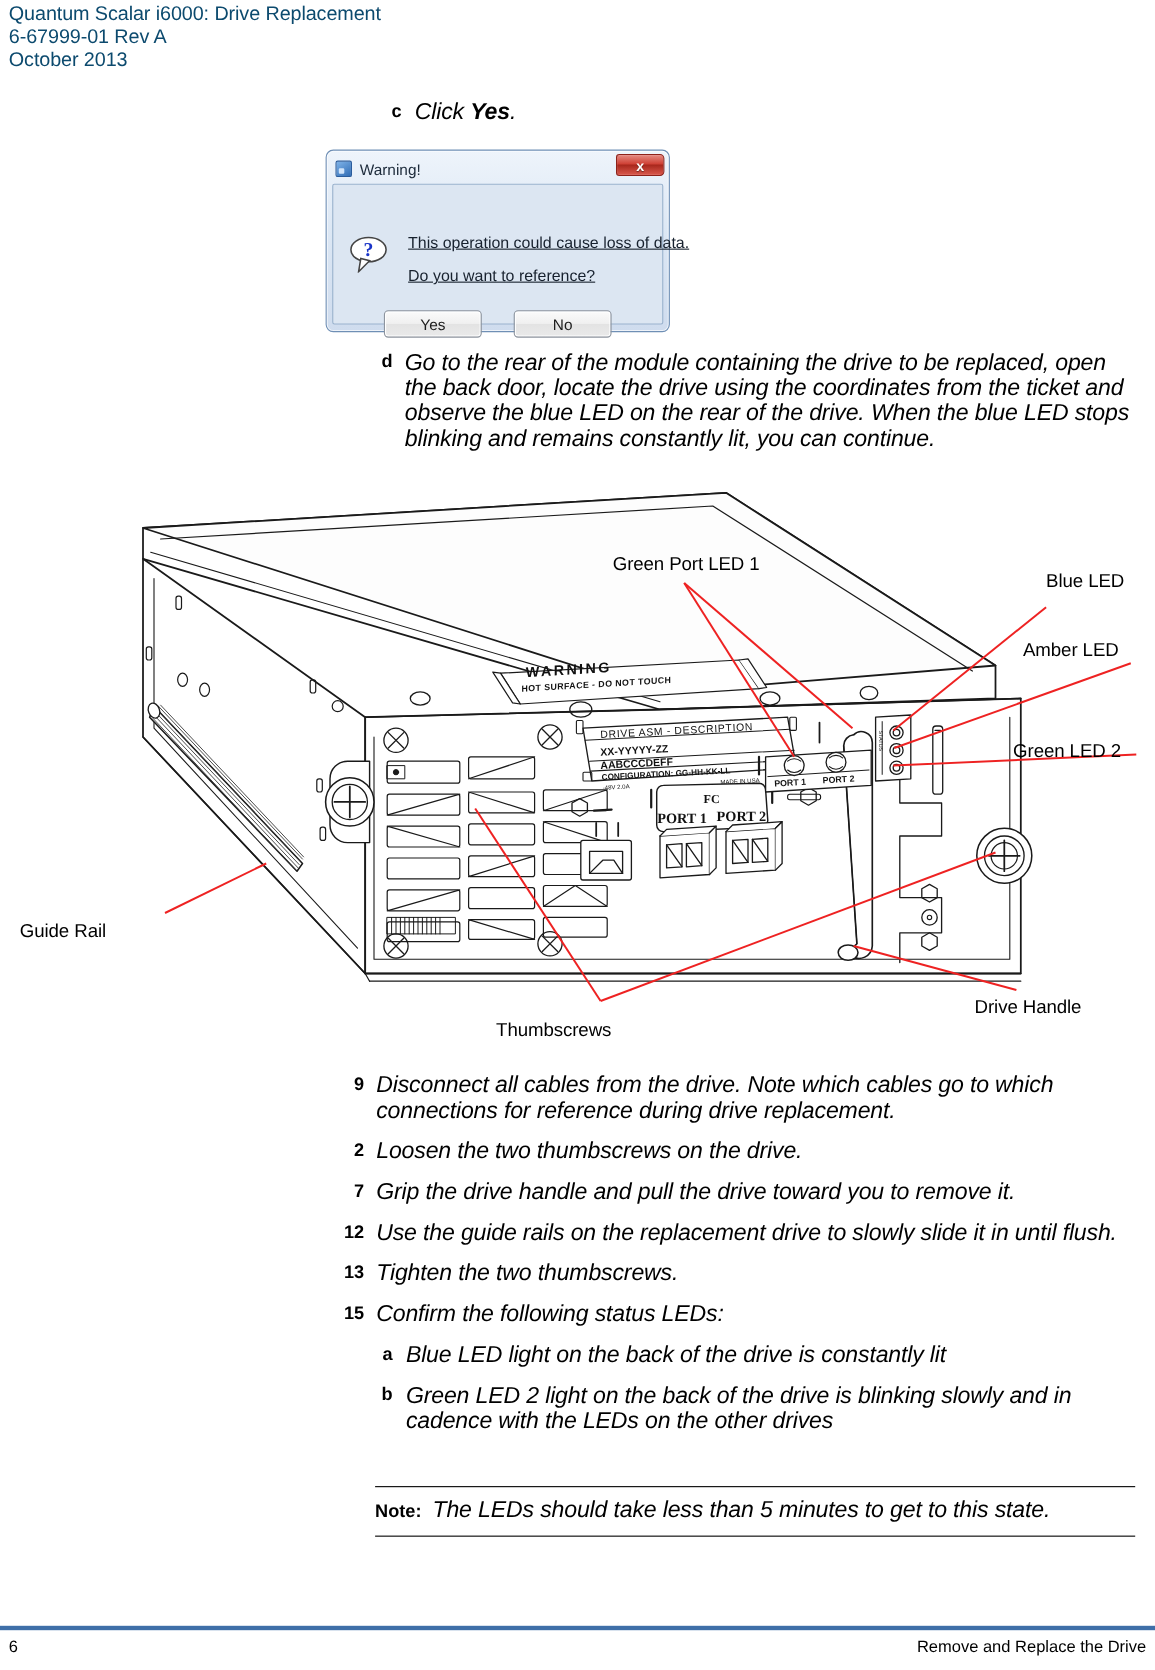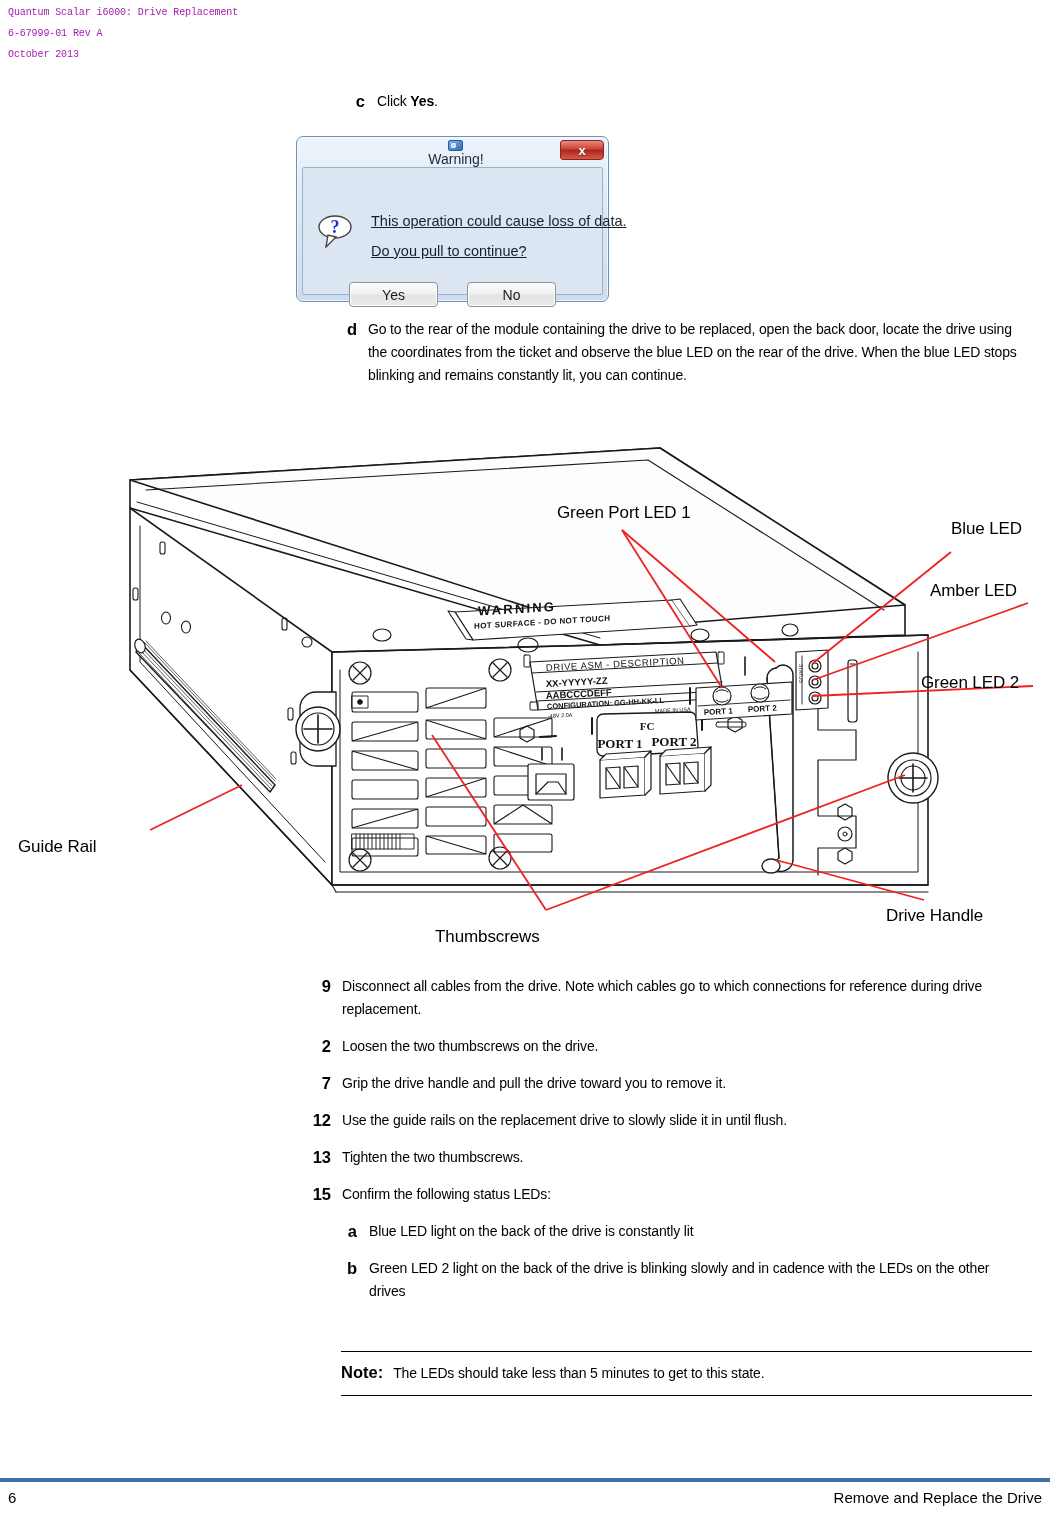--- a/index.html
+++ b/index.html
@@ -14,45 +14,45 @@
     font-family: "Liberation Sans", sans-serif;
     color: #000000;
     overflow: hidden;
   }
 
   
   #doc-header {
     position: absolute;
     left: 8px;
     top: 2px;
-    font-size: 10px;
+    font-size: 18px;
     line-height: 21px;
-    color: #a21caf;
+    color: #0c4a6e;
     letter-spacing: -0.1px;
-    font-family: Liberation Mono, monospace;
   }
   #doc-header div { white-space: nowrap; }
 
   
   .step-block {
     position: absolute;
     display: flex;
     align-items: flex-start;
   }
   .marker {
     flex: 0 0 auto;
     text-align: right;
     font-weight: bold;
     font-size: 16.5px;
     line-height: 23px;
   }
   .body-text {
-    font-size: 14px;
+    font-size: 21px;
     line-height: 23px;
     letter-spacing: -0.15px;
+    font-style: italic;
   }
   .bold { font-weight: bold; }
 
   
   #step-c {
     left: 349px;
     top: 90px;
   }
   #step-c .marker { width: 16px; margin-right: 12px; }
 
@@ -69,21 +69,20 @@
     box-shadow: 0 0 0 1px rgba(255,255,255,0.65) inset;
     box-sizing: border-box;
     padding: 3px;
   }
   #dialog-titlebar {
     position: relative;
     height: 27px;
     border-radius: 5px 5px 0 0;
     display: flex;
     align-items: center;
-    flex-direction: column;
   }
   #dialog-app-icon {
     width: 15px; height: 15px;
     margin-left: 5px;
     border-radius: 2px;
     background: linear-gradient(145deg,#7fb3e8 0%,#2f6cb5 100%);
     border: 1px solid #2a5c9c;
     position: relative;
     box-sizing: border-box;
   }
@@ -254,21 +253,21 @@
     <span id="dialog-close-button">x</span>
   </div>
   <div id="dialog-body">
     <svg id="question-icon" viewBox="0 0 40 34">
       <path d="M4,13 a16,11 0 1,1 32,0 a16,11 0 1,1 -32,0 Z" fill="#ffffff" stroke="#444444" stroke-width="1.4"></path>
       <path d="M13,21 L11,33 L21,23 Z" fill="#ffffff" stroke="#444444" stroke-width="1.4"></path>
       <text x="20" y="19" font-family="Liberation Serif, serif" font-size="18" font-weight="bold" fill="#1934c8" text-anchor="middle">?</text>
     </svg>
     <div id="dialog-message">
       <div class="msg-line">This operation could cause loss of data.</div>
-      <div class="msg-line">Do you pull to continue?</div>
+      <div class="msg-line">Do you want to reference?</div>
     </div>
     <div id="dialog-buttons">
       <div class="dlg-button">Yes</div>
       <div class="dlg-button">No</div>
     </div>
   </div>
 </div>
 
 <div class="step-block" id="step-d">
   <span class="marker">d</span>
@@ -511,21 +510,21 @@
       <path d="M546,480 L905,345"></path>
       <path d="M924,470 L776,430"></path>
     </g>
   </svg>
 
   <span class="callout-label" style="left:557px; top:73px;">Green Port LED 1</span>
   <span class="callout-label" style="left:951px; top:89px;">Blue LED</span>
   <span class="callout-label" style="left:930px; top:151px;">Amber LED</span>
   <span class="callout-label" style="left:921px; top:243px;">Green LED 2</span>
   <span class="callout-label" style="left:18px; top:407px;">Guide Rail</span>
-  <span class="callout-label" style="left:435px; top:497px;">Thumbscrews</span>
+  <span class="callout-label" style="left:451px; top:497px;">Thumbscrews</span>
   <span class="callout-label" style="left:886px; top:476px;">Drive Handle</span>
 </div>
 
 <div id="steps-list">
   <div class="num-step">
     <span class="marker">9</span>
     <span class="body-text">Disconnect all cables from the drive. Note which cables go to which connections for reference during drive replacement.</span>
   </div>
   <div class="num-step">
     <span class="marker">2</span>

